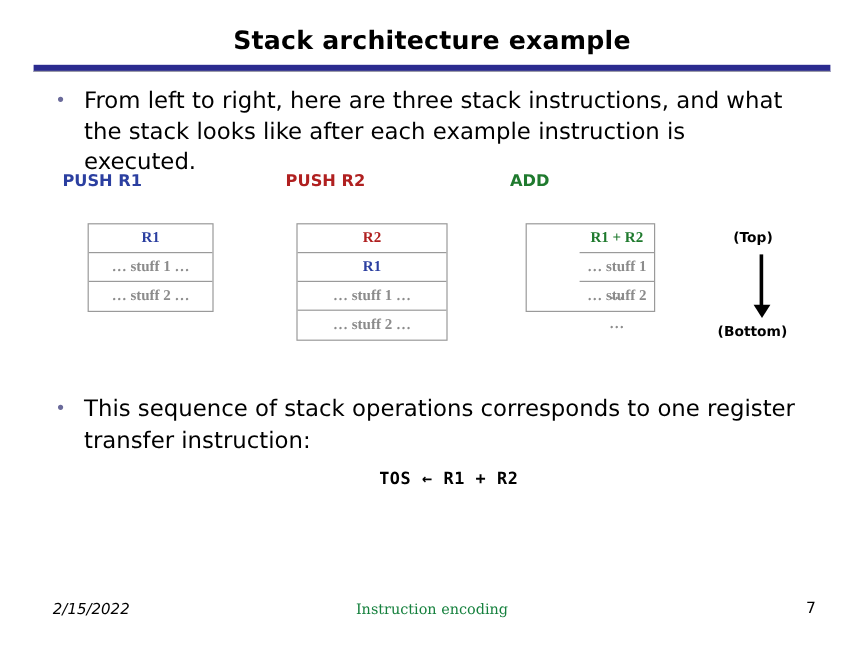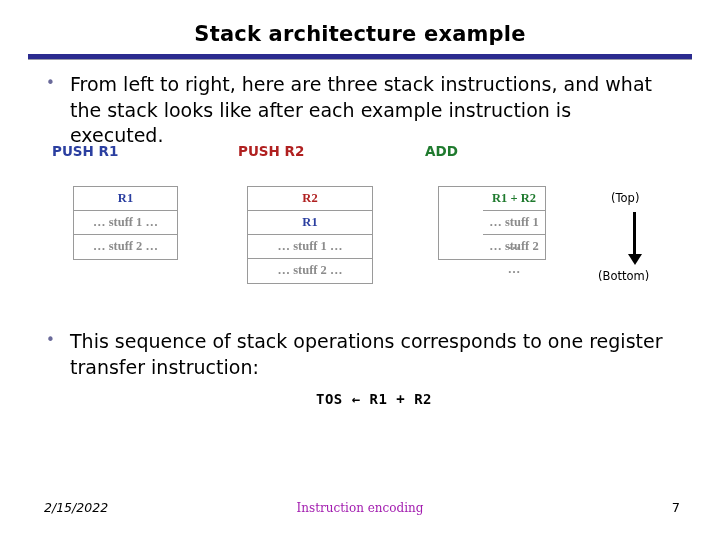--- a/index.html
+++ b/index.html
@@ -89,21 +89,21 @@
   .cell.red {
     color: #b02020;
   }
   .cell.green {
     color: #1f7a2e;
   }
 
   .side-note {
     position: absolute;
     font-size: 11.5px;
-    font-weight: normal;
+    font-weight: bold;
     color: #000000;
   }
 
   .arrow-line {
     position: absolute;
     background: #000000;
     width: 3px;
   }
   .arrow-head {
     position: absolute;
@@ -132,21 +132,21 @@
     color: #000000;
     font-style: italic;
   }
   .footer-center {
     position: absolute;
     left: 0;
     top: 501px;
     width: 720px;
     text-align: center;
     font-size: 12px;
-    color: #a21caf;
+    color: #15803d;
     font-family: "DejaVu Serif", serif;
   }
   .footer-right {
     position: absolute;
     right: 40px;
     top: 500px;
     font-size: 13px;
     color: #000000;
   }
 </style>

